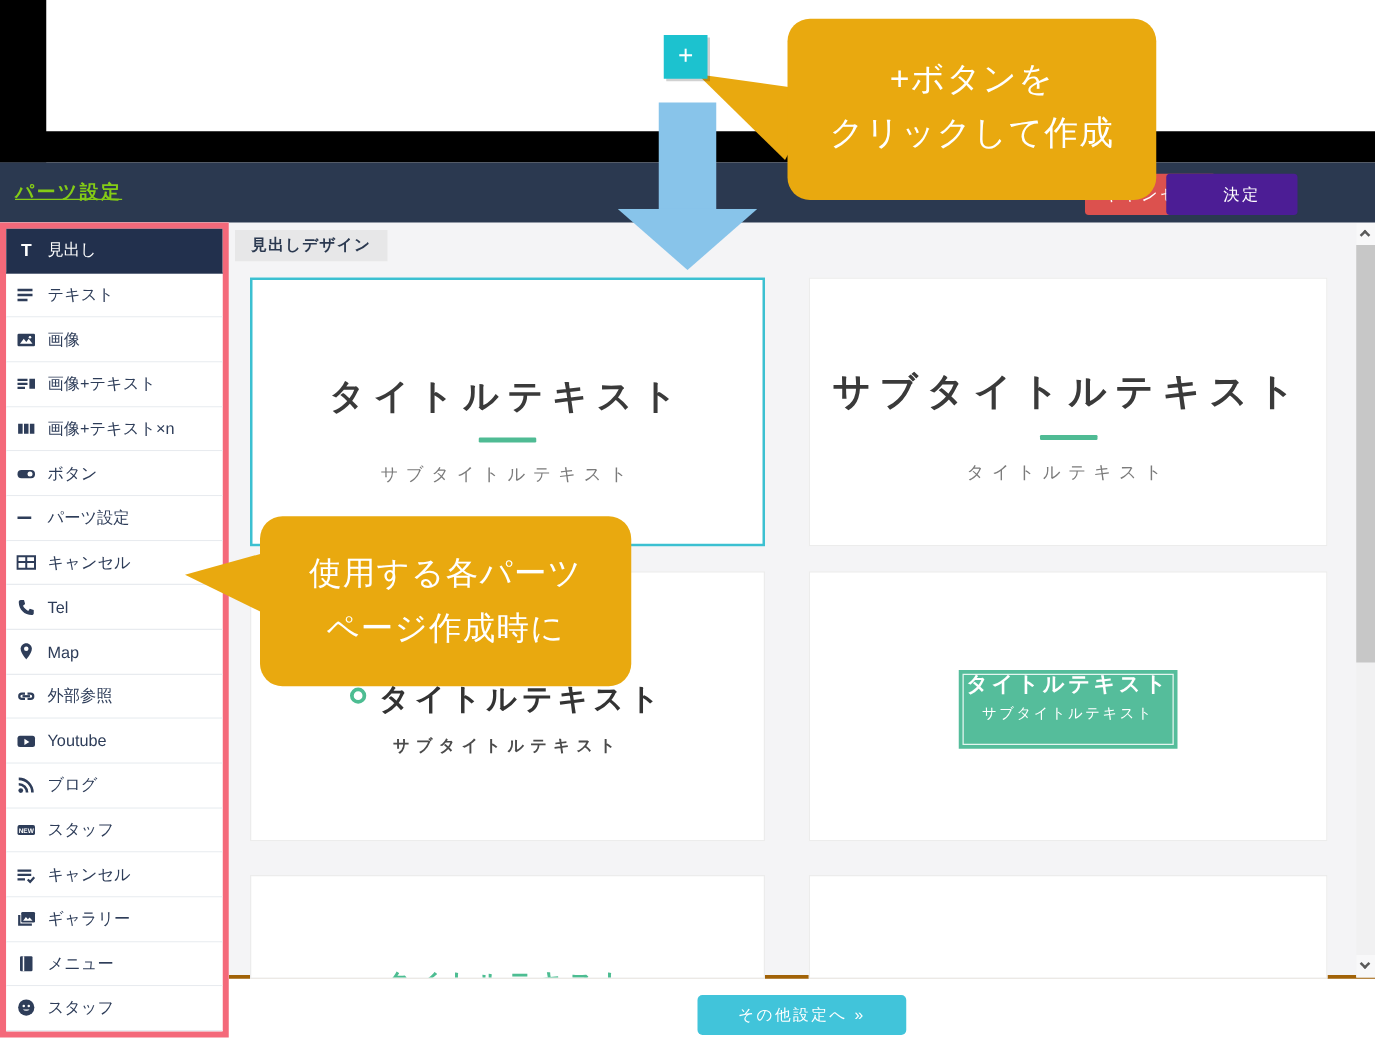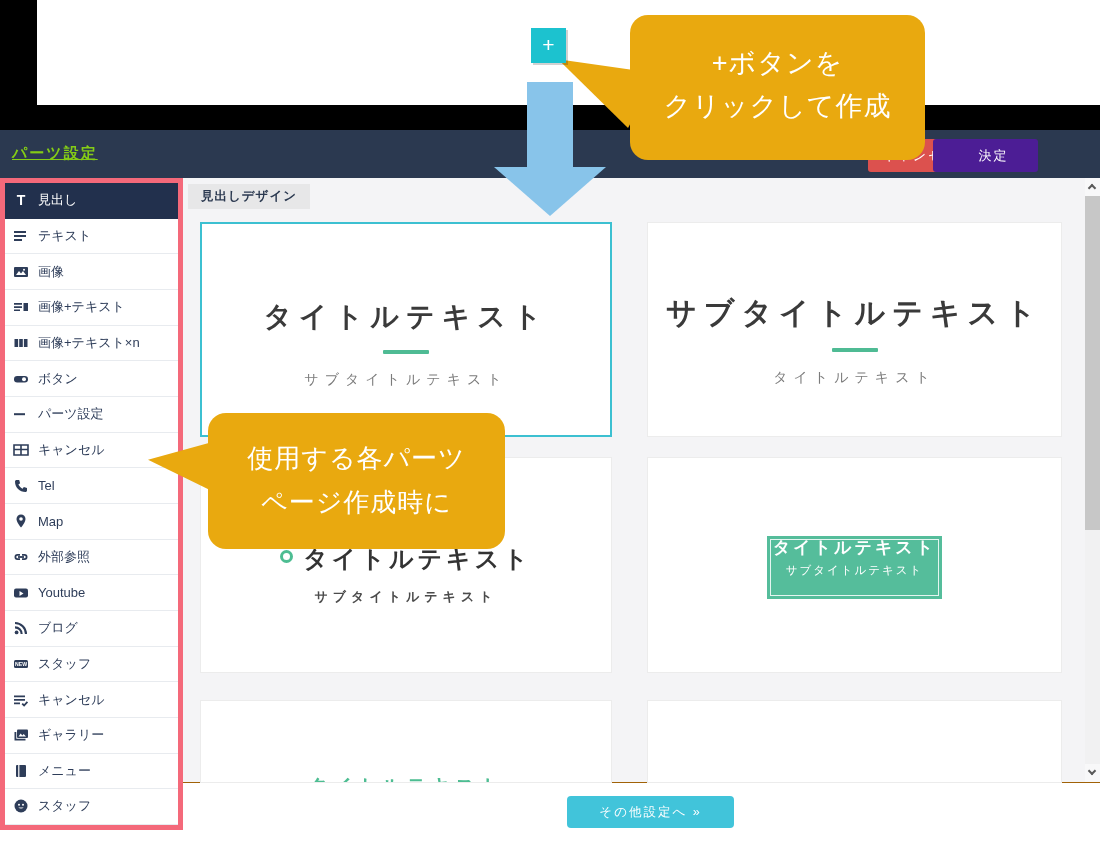--- a/index.html
+++ b/index.html
@@ -35,21 +35,21 @@
     height:35.67px; display:flex; align-items:center; gap:9px; padding-left:8px;
     color:#2e3d59; font-size:13px; border-bottom:1px solid #e8ebef; background:#fff; cursor:pointer;
     overflow:hidden; white-space:nowrap;
   }
   .sb-item.active { background:#22304d; color:#fff; border-bottom-color:#22304d; }
   .sb-ico { width:16px; height:16px; flex:0 0 16px; display:inline-flex; align-items:center; justify-content:center; }
   .sb-ico svg { width:16px; height:16px; fill:currentColor; }
   
   .content {
     position:absolute; left:183px; top:178px; width:917px; height:605px;
-    background:#f4f4f6; border-bottom:1px solid #a16207; z-index:1;
+    background:#f4f4f6; border-bottom:3px solid #a16207; z-index:1;
   }
   .tab {
     position:absolute; left:5px; top:6px; height:25px; line-height:25px; padding:0 13px;
     background:#e7e7e8; color:#2b3950; font-size:12.5px; font-weight:bold; letter-spacing:1px; cursor:pointer;
   }
   .card { position:absolute; background:#fff; border:1px solid #ececec; overflow:hidden; cursor:pointer; }
   .card.sel { border:2px solid #3cc0d1; }
   .card-l1 { left:17px;  top:44px;  width:412px; height:215px; }
   .card-r1 { left:464px; top:44px;  width:415px; height:215px; }
   .card-l2 { left:17px;  top:279px; width:412px; height:216px; }
@@ -76,21 +76,21 @@
                 color:#4dbd92; font-weight:bold; font-size:20px; letter-spacing:4px; }
   
   .sbar { position:absolute; right:0; top:0; width:15px; height:604px; background:#f1f1f2; }
   .sbar-btn { position:absolute; left:0; width:15px; height:18px; background:#f8f8f9; }
   .sbar-btn.up { top:0; } .sbar-btn.down { bottom:0; }
   .chev { position:absolute; left:4px; width:6px; height:6px; border-left:2px solid #5a5a5a; border-top:2px solid #5a5a5a; }
   .chev.up { top:7px; transform:rotate(45deg); }
   .chev.down { top:4px; transform:rotate(225deg); }
   .sbar-thumb { position:absolute; left:0; top:18px; width:15px; height:334px; background:#c7c7c7; }
   
-  .footer { position:absolute; left:10px; top:783px; width:893px; height:58px; background:#fff;text-decoration:underline; }
+  .footer { position:absolute; left:1px; top:783px; width:893px; height:58px; background:#fff;text-decoration:underline; }
   .footer-btn { position:absolute; left:557px; top:13px; width:167px; height:32px; background:#41c4da;
                 color:#fff; border:none; border-radius:4px; font-size:12.5px; letter-spacing:2px;
                 line-height:32px; text-align:center; cursor:pointer; font-family:inherit; }
   
   .arrow-shaft { position:absolute; left:527px; top:82px; width:46px; height:86px; background:#88c4ea; z-index:5; }
   .arrow-head { position:absolute; left:494px; top:167px; width:112px; height:49px; background:#88c4ea;
                 clip-path:polygon(0 0,100% 0,50% 100%); z-index:5; }
   .callout { position:absolute; background:#e9a90f; border-radius:18px; color:#fff; font-weight:normal;
              text-align:center; z-index:7; }
   .callout .ln { font-size:27px; line-height:43px; letter-spacing:1px; }

